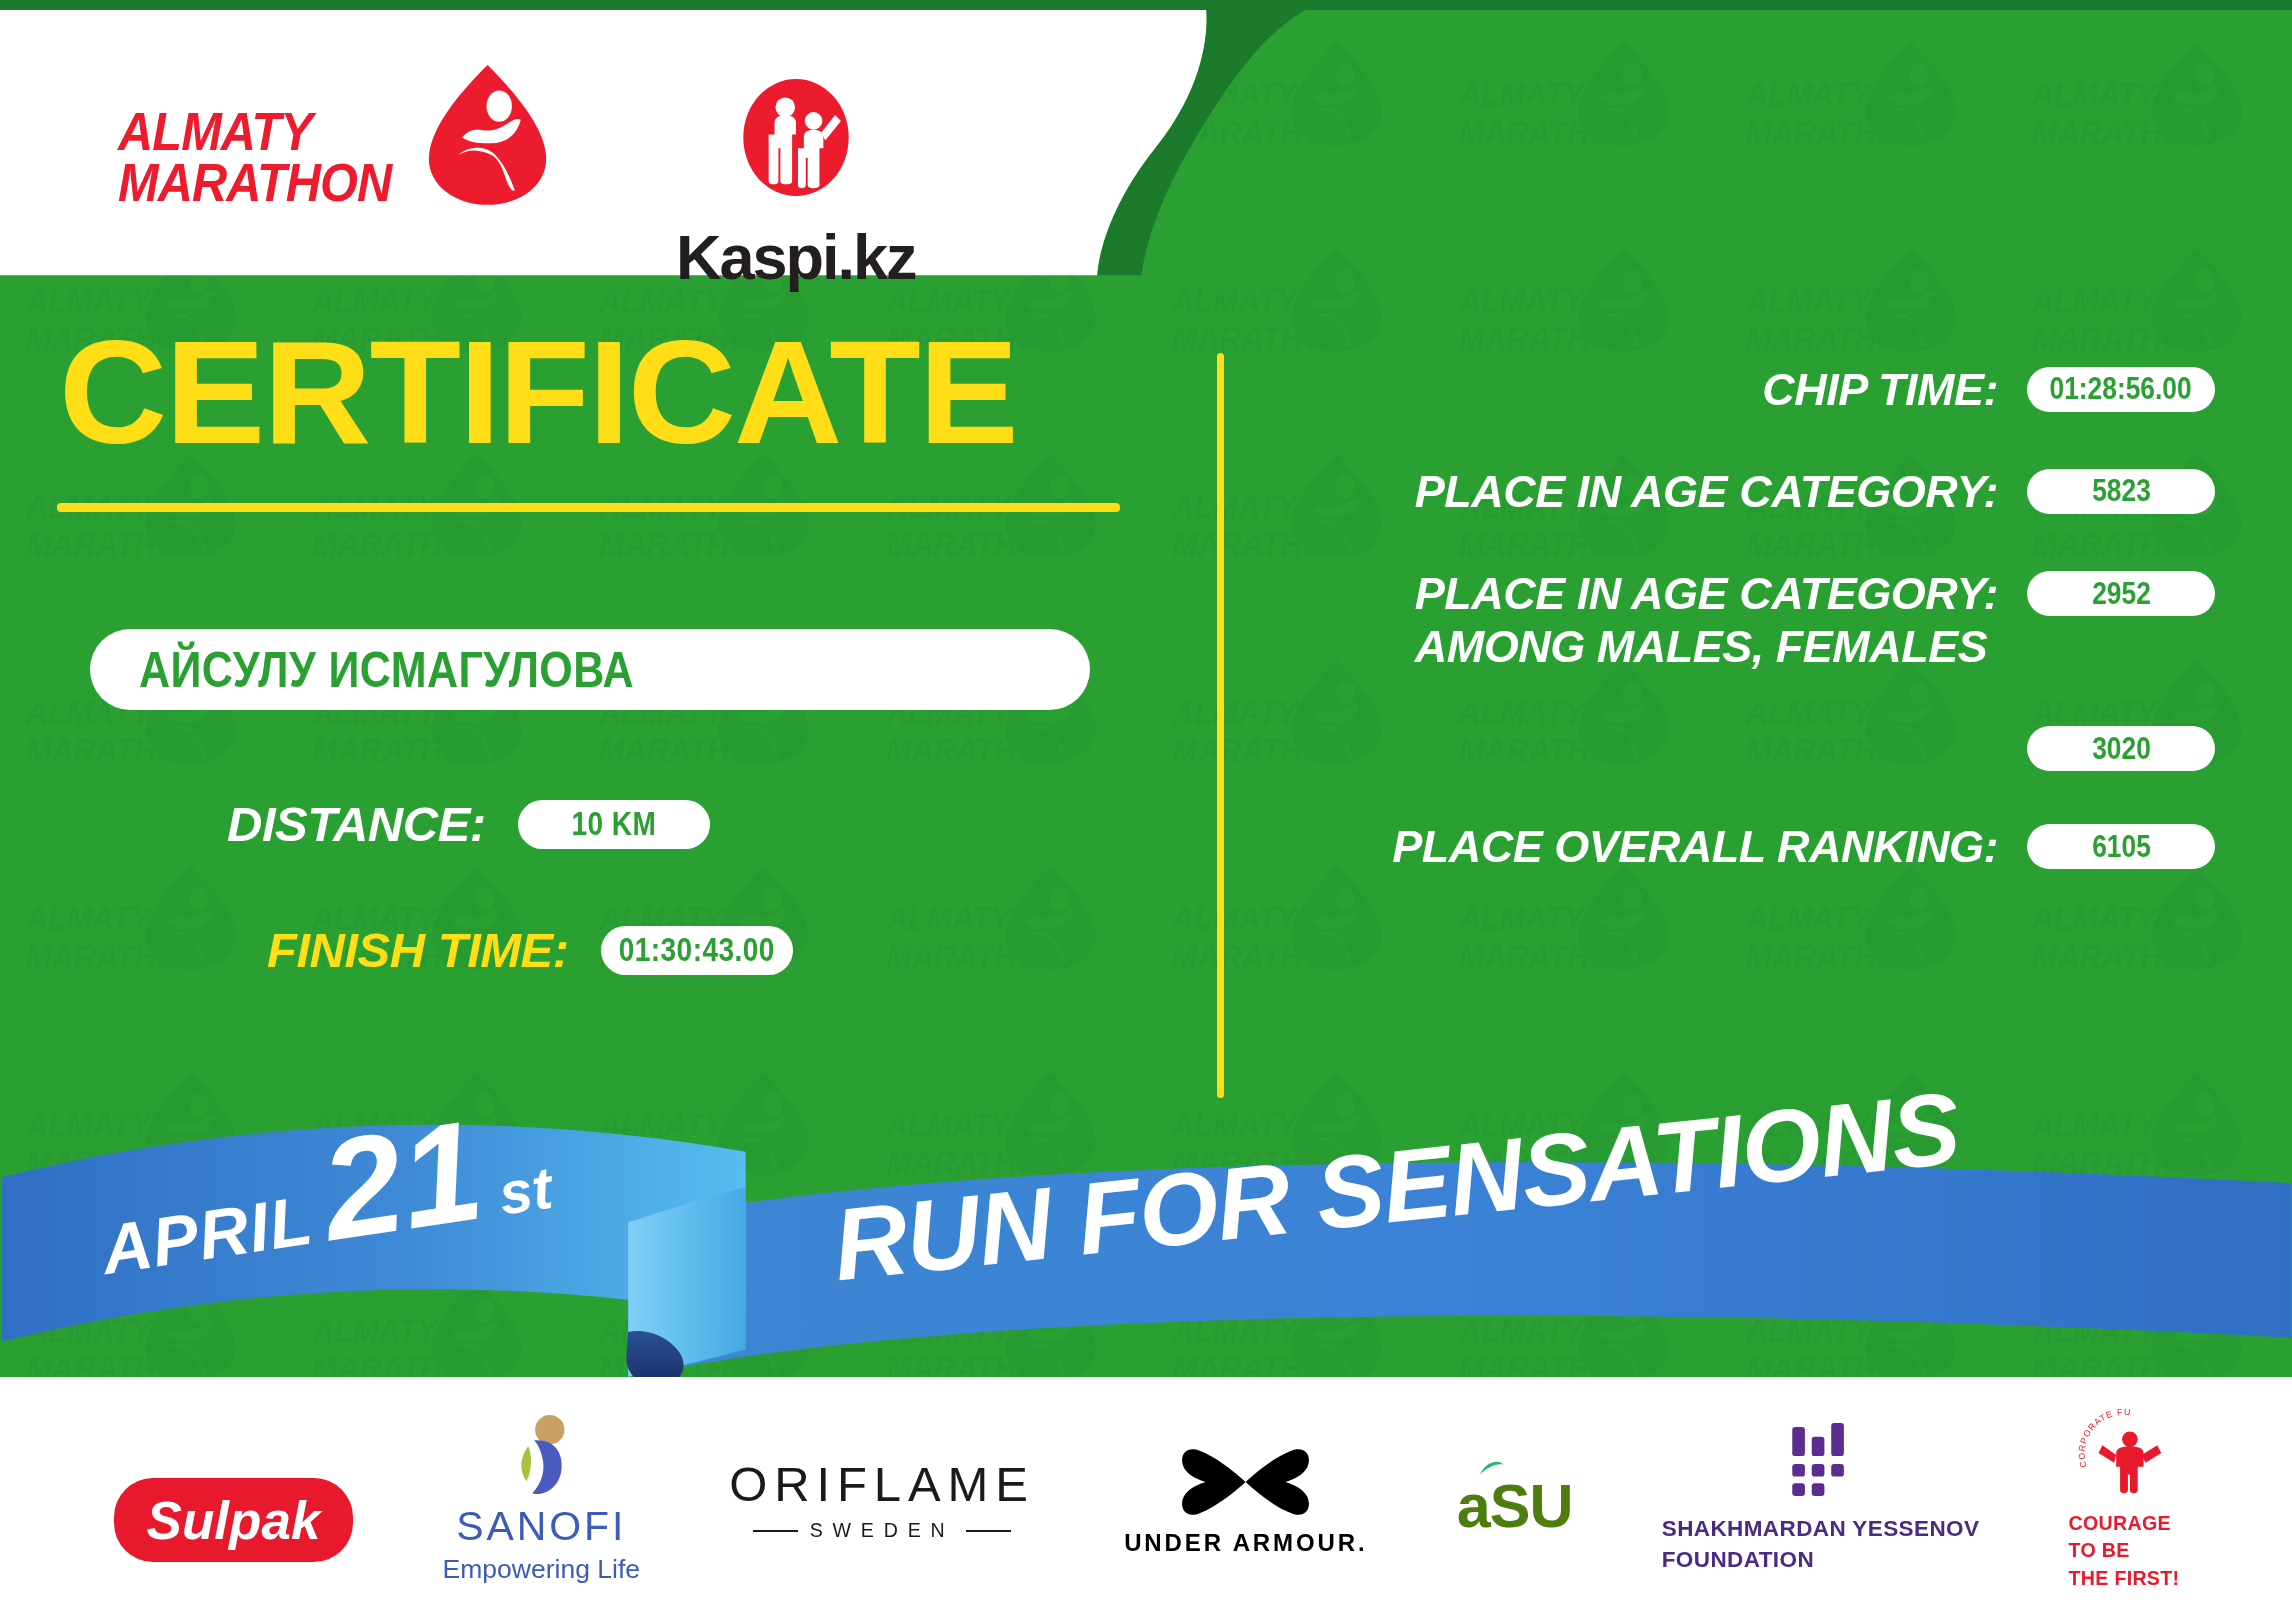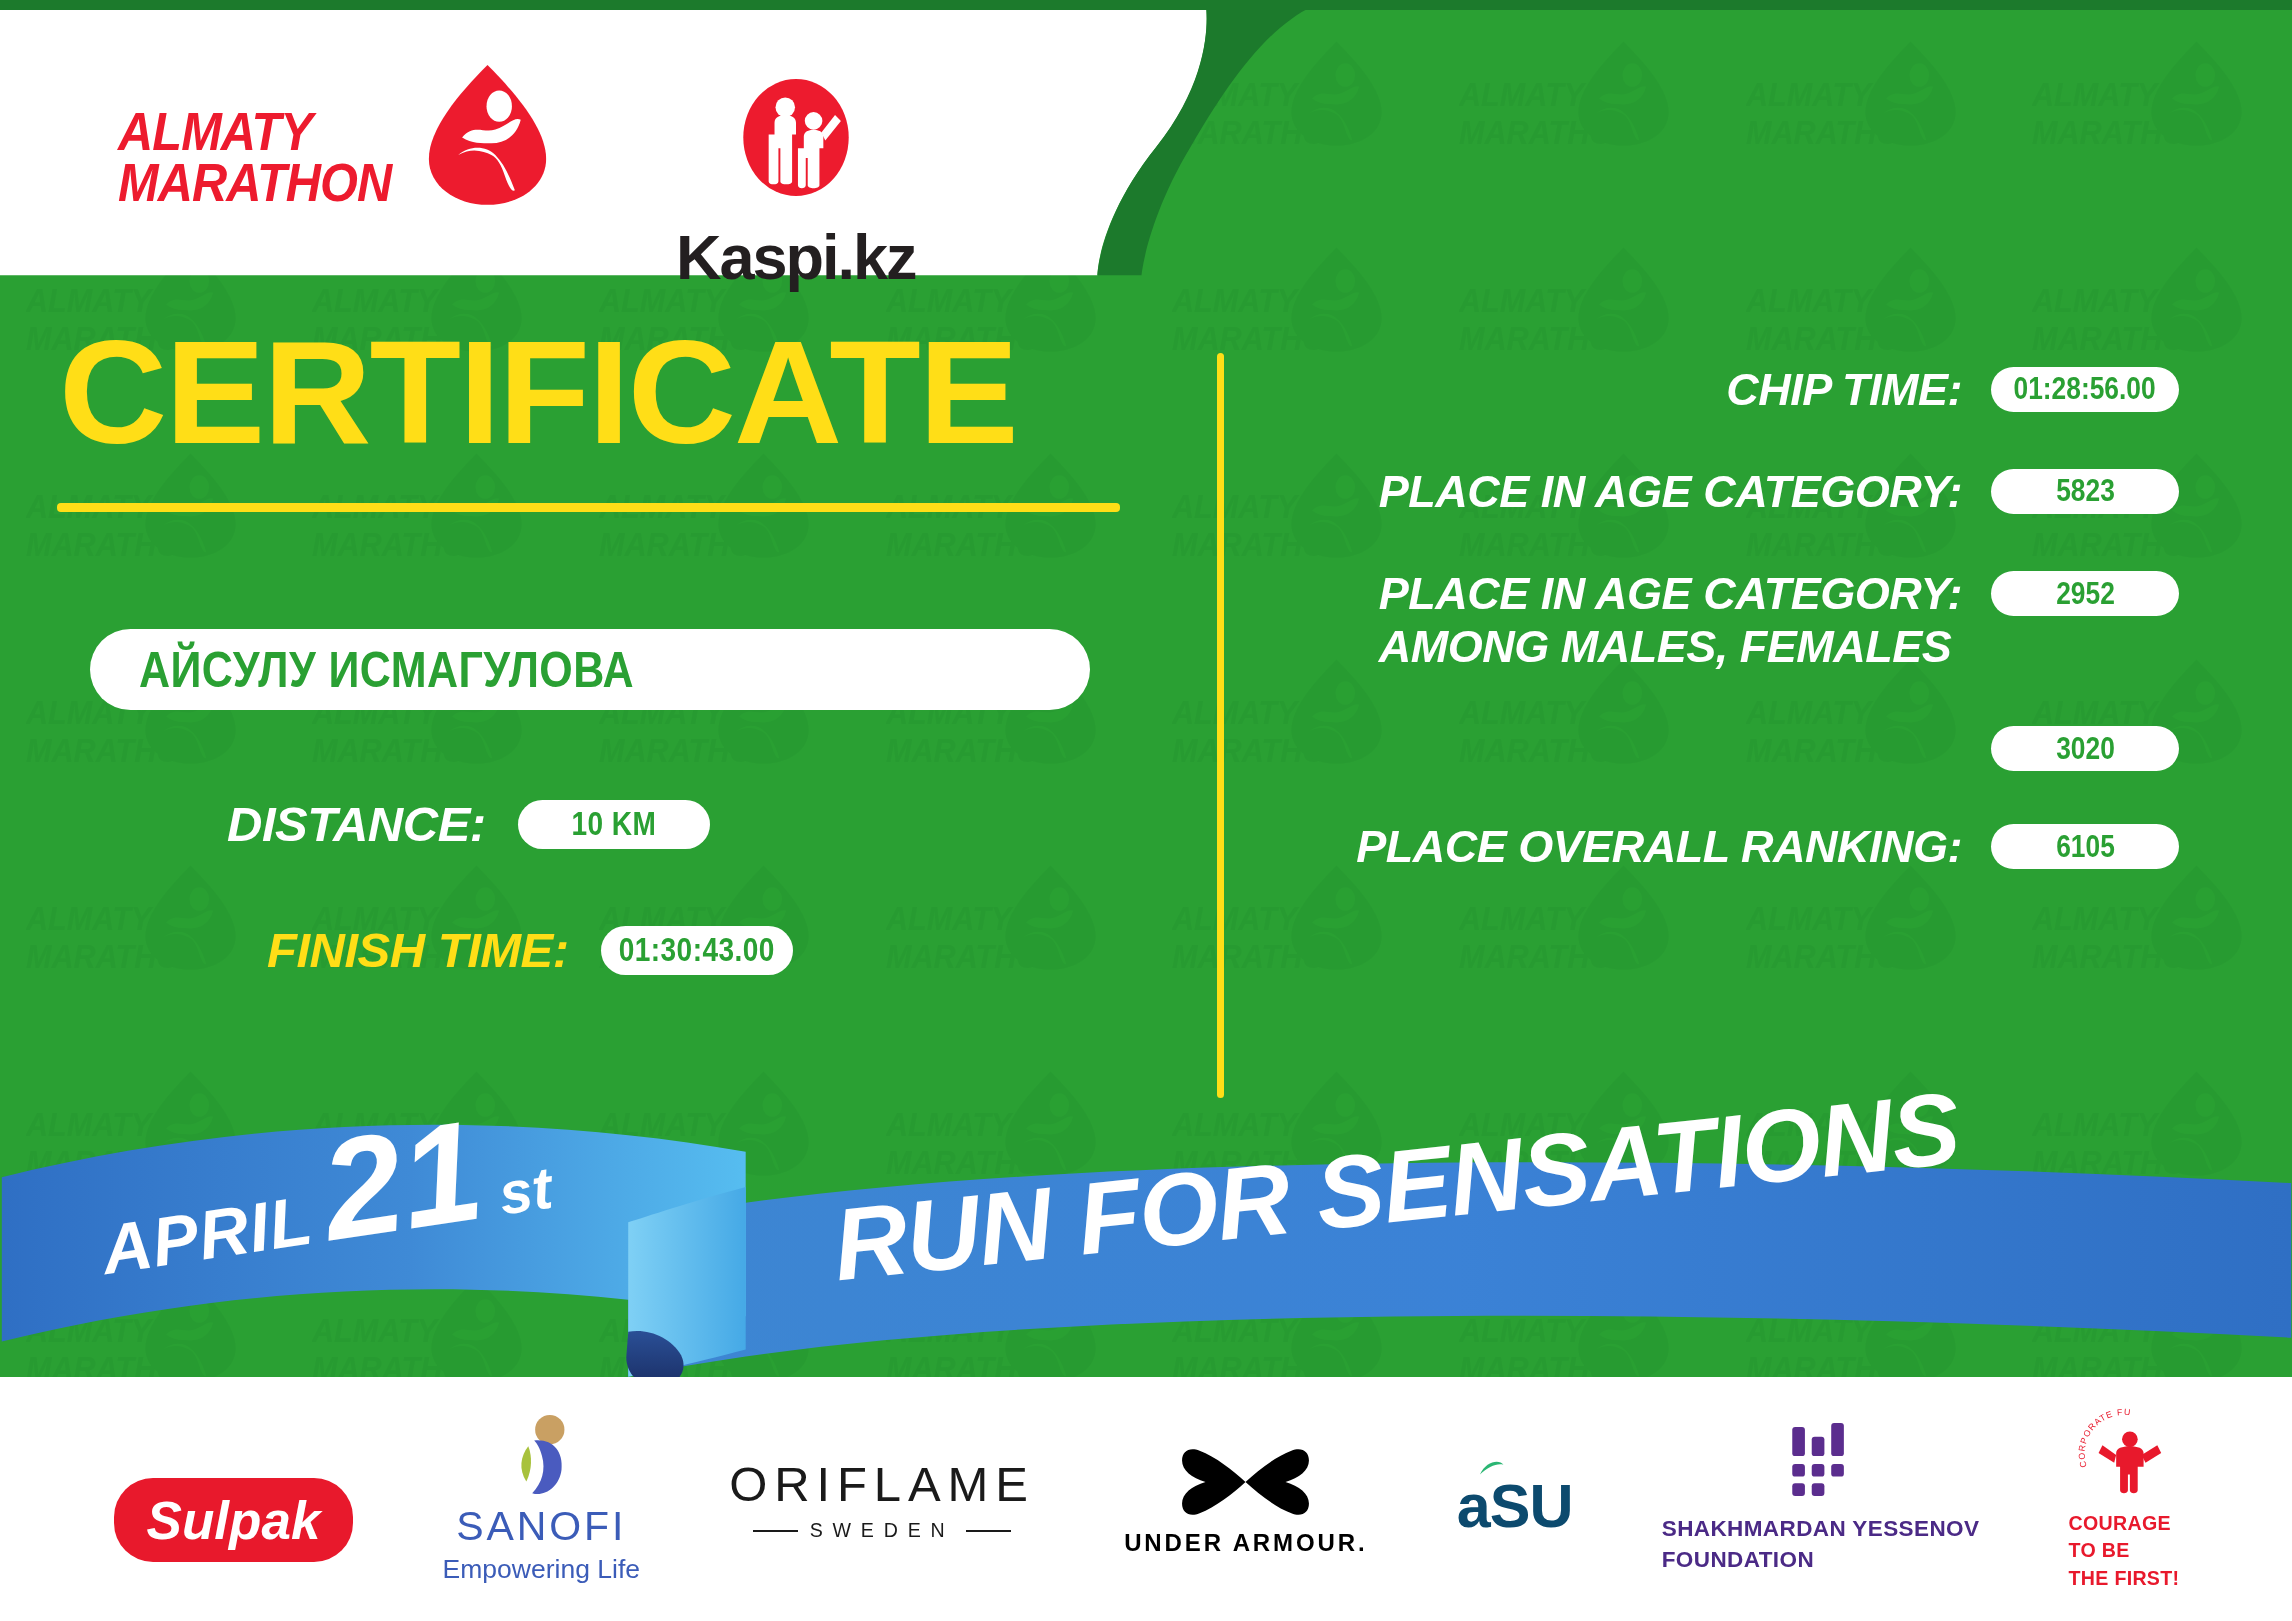--- a/index.html
+++ b/index.html
@@ -98,21 +98,21 @@
   }
   .val-pill span { transform:scaleX(.85); display:block; }
 
   
   .divider {
     position:absolute; left:1217px; top:353px;
     width:6.9px; height:745px; background:#ffde17; border-radius:3.9px; z-index:5;
   }
 
   .right-col {
-    position:absolute; left:1238px; top:363px; width:941px; z-index:5;
+    position:absolute; left:1274px; top:363px; width:941px; z-index:5;
   }
   .stat-row {
     position:relative; display:flex; align-items:flex-start;
     justify-content:flex-end; gap:29px; margin-bottom:49px;
   }
   .stat-row .lbl {
     color:#fff; font-weight:bold; font-style:italic; font-size:45px;
     line-height:1.18; text-align:right; letter-spacing:-0.5px;
   }
   .stat-row .lbl.two-line { text-align:left; }
@@ -162,21 +162,21 @@
   .oriflame-word { color:#1a1a1a; font-size:49px; letter-spacing:6.9px; font-weight:400; }
   .oriflame-sub {
     color:#1a1a1a; font-size:19.6px; letter-spacing:9.8px; margin-top:7.8px;
     display:flex; align-items:center; gap:11.8px; width:100%;
     justify-content:center;
   }
   .oriflame-sub::before, .oriflame-sub::after {
     content:""; height:2px; background:#1a1a1a; flex:0 0 45px;
   }
   .ua-word { color:#000; font-weight:bold; font-size:24px; letter-spacing:2.9px; margin-top:5.9px; }
-  .asu-word { color:#0c4a6e; font-weight:bold; font-size:61px; letter-spacing:-1px; }
+  .asu-word { color:#4d7c0f; font-weight:bold; font-size:61px; letter-spacing:-1px; }
   .yessenov { display:flex; align-items:center; gap:17.6px; }
   .yessenov-text { color:#4b2a86; font-weight:bold; font-size:22.5px; line-height:1.35; letter-spacing:0.4px; }
   .courage { display:flex; align-items:center; gap:9.8px; }
   .courage-text { color:#e8192c; font-weight:bold; font-size:19.6px; line-height:1.4; letter-spacing:0.3px; }
 </style>
 </head>
 <body>
 
 <div id="cert">
 

